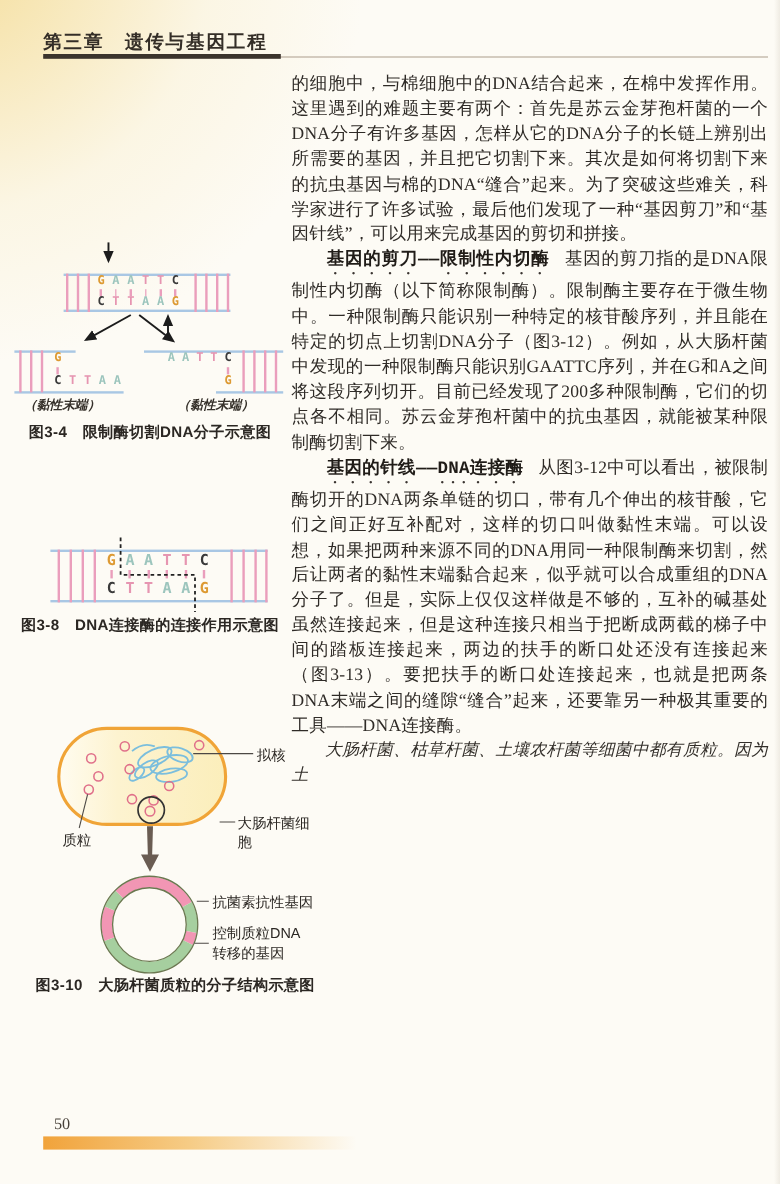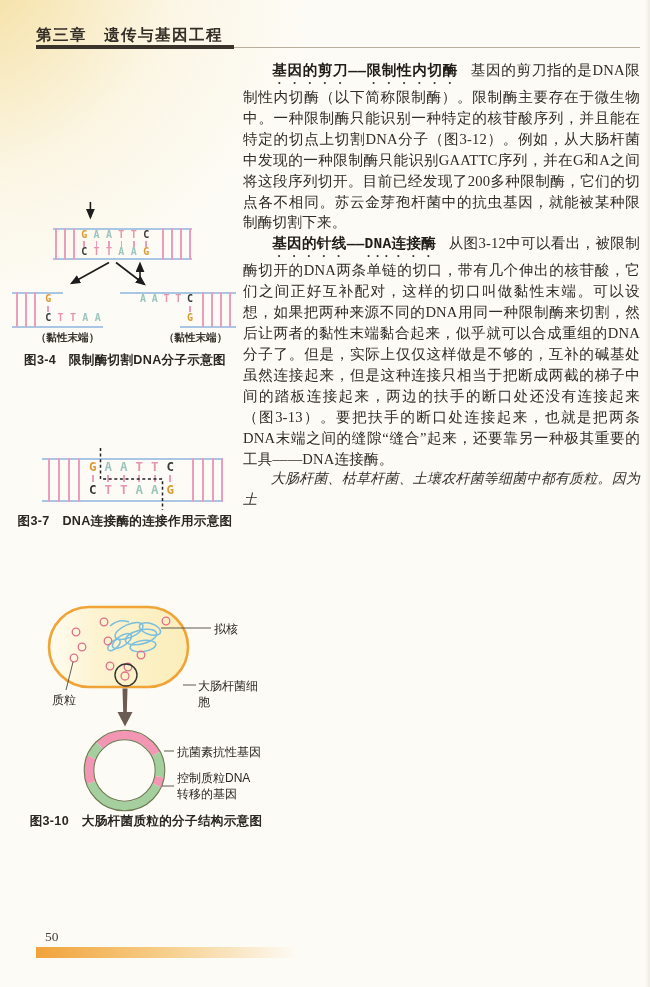--- a/index.html
+++ b/index.html
@@ -31,41 +31,42 @@
   .seq{position:absolute;display:flex;font-family:"DejaVu Sans Mono",monospace;font-weight:bold;}
   .seq span{display:inline-block;text-align:center;}
   .s10{font-size:10px;line-height:10px;}
   .s12{font-size:12.5px;line-height:12.5px;}
   .tickrow{position:absolute;display:flex;}
   .tickrow b{display:inline-flex;justify-content:center;height:100%;}
   .tickrow b::after{content:"";width:1.6px;height:100%;background:#ea9ebc;}
   .figsvg{position:absolute;left:0;top:0;pointer-events:none;}
   .fig-caption{position:absolute;left:0;width:100%;text-align:center;font-weight:bold;
        font-size:12.6px;color:#2b2723;font-family:"Liberation Sans","DejaVu Sans",sans-serif;letter-spacing:.3px;}
-  .sticky-lbl{position:absolute;text-align:center;font-weight:bold;font-size:10.6px;color:#35302a;
-       font-family:"Liberation Sans","DejaVu Sans",sans-serif;}
+  .sticky-lbl{position:absolute;text-align:left;font-weight:bold;font-size:10.6px;color:#35302a;
+       font-family:"Liberation Sans","DejaVu Sans",sans-serif;font-style:italic;}
   .fig-lbl{position:absolute;font-size:12px;line-height:16px;color:#2c2824;white-space:pre-line;
        font-family:"Liberation Sans","DejaVu Sans",sans-serif;}
   
   .page-stripe{position:absolute;left:36px;top:947px;width:272px;height:11px;
        background:linear-gradient(to right,#f1a33b,#f6cc86 45%,rgba(252,240,214,0) 96%);}
   .page-num{position:absolute;left:45px;top:929px;font-size:13.5px;color:#474039;}
 </style>
 </head>
 <body>
 
 <div>
   <div class="tint-corner"></div>
   <div class="edge-right"></div>
 
   <div class="chapter-title">第三章　遗传与基因工程</div>
   <div class="rule-thin"></div>
   <div class="rule-thick"></div>
 
   <main class="text-col">
+    <p>的细胞中，与棉细胞中的DNA结合起来，在棉中发挥作用。这里遇到的难题主要有两个：首先是苏云金芽孢杆菌的一个DNA分子有许多基因，怎样从它的DNA分子的长链上辨别出所需要的基因，并且把它切割下来。其次是如何将切割下来的抗虫基因与棉的DNA“缝合”起来。为了突破这些难关，科学家进行了许多试验，最后他们发现了一种“基因剪刀”和“基因针线”，可以用来完成基因的剪切和拼接。</p>
     <p class="indent"><span class="lead emph">基因的剪刀</span><span class="lead">——</span><span class="lead emph">限制性内切酶</span><span class="lead-sep"></span><span>基因的剪刀指的是DNA限制性内切酶（以下简称限制酶）。限制酶主要存在于微生物中。一种限制酶只能识别一种特定的核苷酸序列，并且能在特定的切点上切割DNA分子（图3-12）。例如，从大肠杆菌中发现的一种限制酶只能识别GAATTC序列，并在G和A之间将这段序列切开。目前已经发现了200多种限制酶，它们的切点各不相同。苏云金芽孢杆菌中的抗虫基因，就能被某种限制酶切割下来。</span></p>
     <p class="indent"><span class="lead emph">基因的针线</span><span class="lead">——</span><span class="lead emph">DNA连接酶</span><span class="lead-sep"></span><span>从图3-12中可以看出，被限制酶切开的DNA两条单链的切口，带有几个伸出的核苷酸，它们之间正好互补配对，这样的切口叫做黏性末端。可以设想，如果把两种来源不同的DNA用同一种限制酶来切割，然后让两者的黏性末端黏合起来，似乎就可以合成重组的DNA分子了。但是，实际上仅仅这样做是不够的，互补的碱基处虽然连接起来，但是这种连接只相当于把断成两截的梯子中间的踏板连接起来，两边的扶手的断口处还没有连接起来（图3-13）。要把扶手的断口处连接起来，也就是把两条DNA末端之间的缝隙“缝合”起来，还要靠另一种极其重要的工具——DNA连接酶。</span></p>
     <p class="indent kai">大肠杆菌、枯草杆菌、土壤农杆菌等细菌中都有质粒。因为土</p>
   </main>
 
   <div class="fig" style="left:10px;top:195px;width:230px;height:185px;">
 
     <div class="hline" style="left:43px;top:33px;width:139px;"></div>
     <div class="hline" style="left:43px;top:63px;width:139px;"></div>
     <div class="vline" style="left:45px;top:33px;height:31.5px;"></div>
@@ -186,21 +187,21 @@
         <span style="width: 15.5px; color: rgb(58, 58, 58);">C</span>
         <span style="width: 15.5px; color: rgb(230, 149, 177);">T</span>
         <span style="width: 15.5px; color: rgb(230, 149, 177);">T</span>
         <span style="width: 15.5px; color: rgb(156, 197, 189);">A</span>
         <span style="width: 15.5px; color: rgb(156, 197, 189);">A</span>
         <span style="width: 15.5px; color: rgb(221, 154, 51);">G</span>
       </div>
     <svg class="figsvg" width="230" height="92" viewBox="0 0 230 92">
       <path d="M90.5,3 V34 H152.5 V65" fill="none" stroke="#222" stroke-width="1.5" stroke-dasharray="3,2.6"></path>
     </svg>
-    <div class="fig-caption" style="top:68px;">图3-7　DNA连接酶的连接作用示意图</div>
+    <div class="fig-caption" style="top:68px;">图3-8　DNA连接酶的连接作用示意图</div>
   </div>
 
   <div class="fig" style="left:26px;top:600px;width:240px;height:235px;">
     <svg class="figsvg" width="240" height="213" viewBox="0 0 240 213">
       <defs>
         <linearGradient id="cellg" x1="0" y1="0" x2="1" y2="0">
           <stop offset="0" stop-color="#fffcf0"></stop>
           <stop offset="0.35" stop-color="#fdf3d0"></stop>
           <stop offset="1" stop-color="#fbeebb"></stop>
         </linearGradient>

